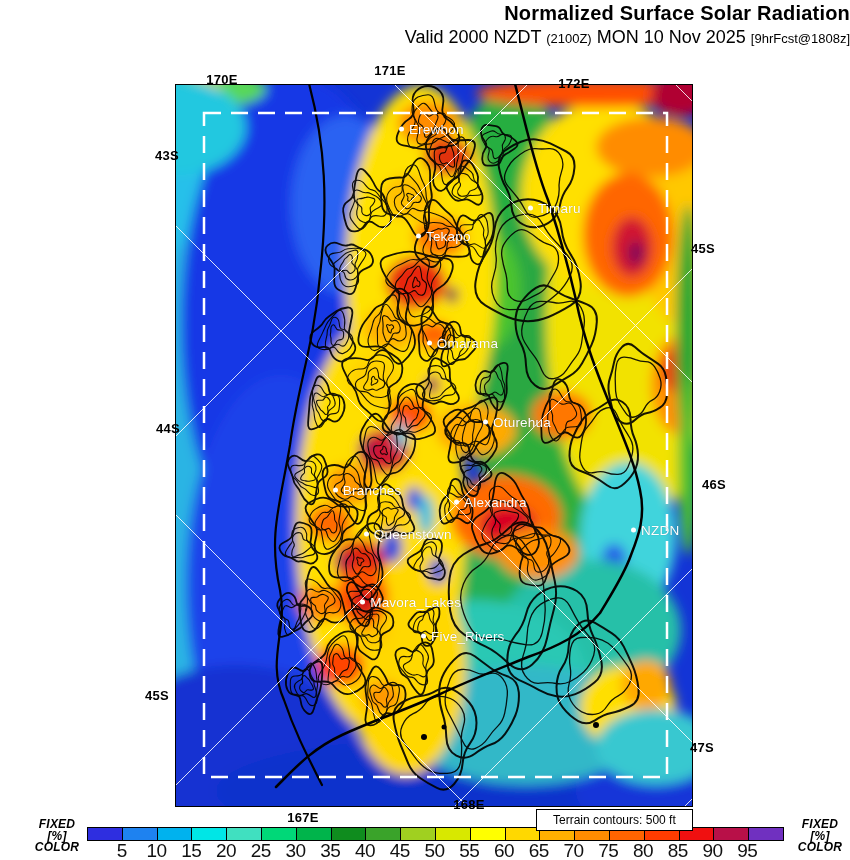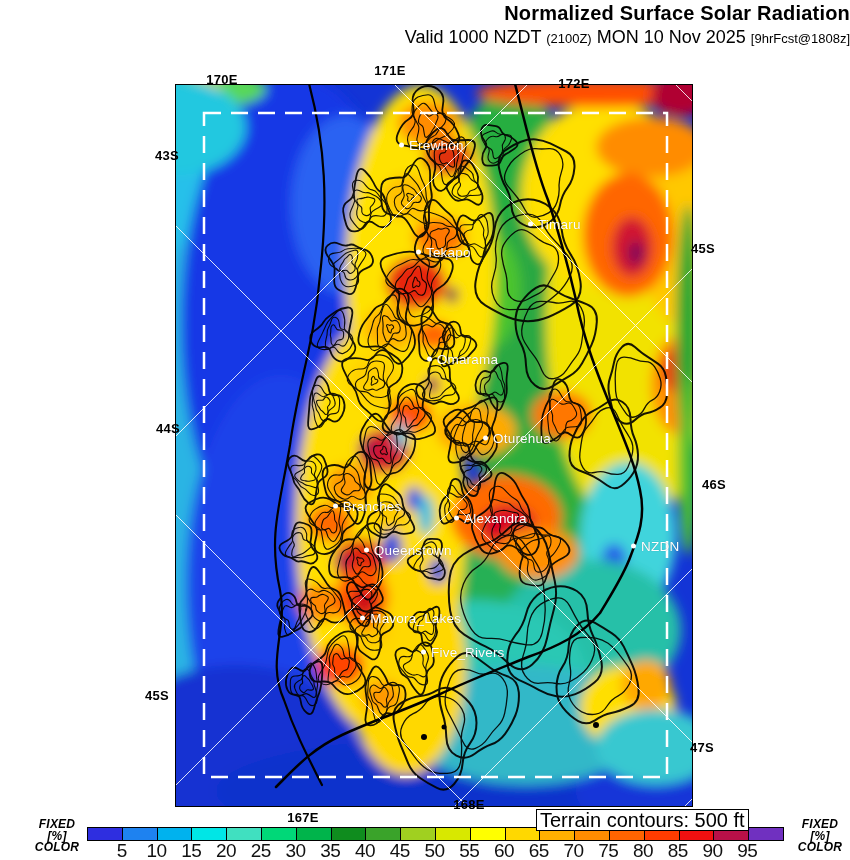--- a/index.html
+++ b/index.html
@@ -10,31 +10,31 @@
   .header{position:absolute;top:2px;left:16px;width:834px;text-align:right;line-height:1.15;}
   .title{font-size:20px;font-weight:bold;letter-spacing:0.2px;}
   .subtitle{font-size:18px;margin-top:2px;}
   .subtitle .small{font-size:13px;}
   .modelline{font-size:13px;margin-top:2px;}
   .map-frame{
     position:absolute;left:175px;top:84px;width:516px;height:721px;
     border:1px solid #000;box-sizing:content-box;
   }
   .map-frame svg{display:block;}
-  .map-overlay{position:absolute;left:0;top:16px;width:100%;height:100%;}
+  .map-overlay{position:absolute;left:0;top:0;width:100%;height:100%;}
   .city{position:absolute;display:flex;align-items:center;transform:translateY(-50%);white-space:nowrap;}
   .city .dot{width:5px;height:5px;border-radius:50%;background:#fff;margin-right:5px;flex:0 0 auto;}
   .city .clabel{color:#fff;font-size:13.5px;letter-spacing:0.2px;text-shadow:0 0 1px rgba(0,0,0,.35);}
   .grid-label{
     position:absolute;transform:translateX(-50%);
     font-size:13px;font-weight:bold;letter-spacing:0.3px;z-index:5;
   }
   .terrain-box{
     position:absolute;left:536px;top:809px;height:20px;line-height:20px;
-    border:1.5px solid #000;background:#fff;padding:0 3px;font-size:20px;z-index:6;white-space:nowrap;
+    border:1.5px solid #000;background:#fff;padding:0 16px;font-size:12px;z-index:6;white-space:nowrap;
   }
   .colorbar{position:absolute;left:87px;top:827px;width:695px;height:12px;border:1px solid #000;display:flex;}
   .colorbar .seg{flex:1 1 auto;border-right:1px solid #000;}
   .colorbar .seg:last-child{border-right:none;}
   .cb-ticks{position:absolute;left:87px;top:840px;width:695px;height:20px;}
   .cb-ticks span{
     position:absolute;transform:translateX(-50%);top:0;
     font-size:19px;color:#111;letter-spacing:-0.5px;
   }
   .scale-label{
@@ -43,21 +43,21 @@
   }
   .scale-label.left{left:22px;}
   .scale-label.right{left:785px;}
 </style>
 </head>
 <body>
 
 <div class="header">
   <div class="title">Normalized Surface Solar Radiation</div>
   <div class="subtitle">
-    <span>Valid 1000 NZDT</span>
+    <span>Valid 2000 NZDT</span>
     <span class="small">(2100Z)</span>
     <span>MON 10 Nov 2025</span>
     <span class="small">[9hrFcst@1808z]</span>
   </div>
 </div>
 
 <div class="map-frame">
   <svg width="516" height="721" viewBox="0 0 516 721">
     <defs>
       <filter id="soft" x="-30%" y="-30%" width="160%" height="160%">

